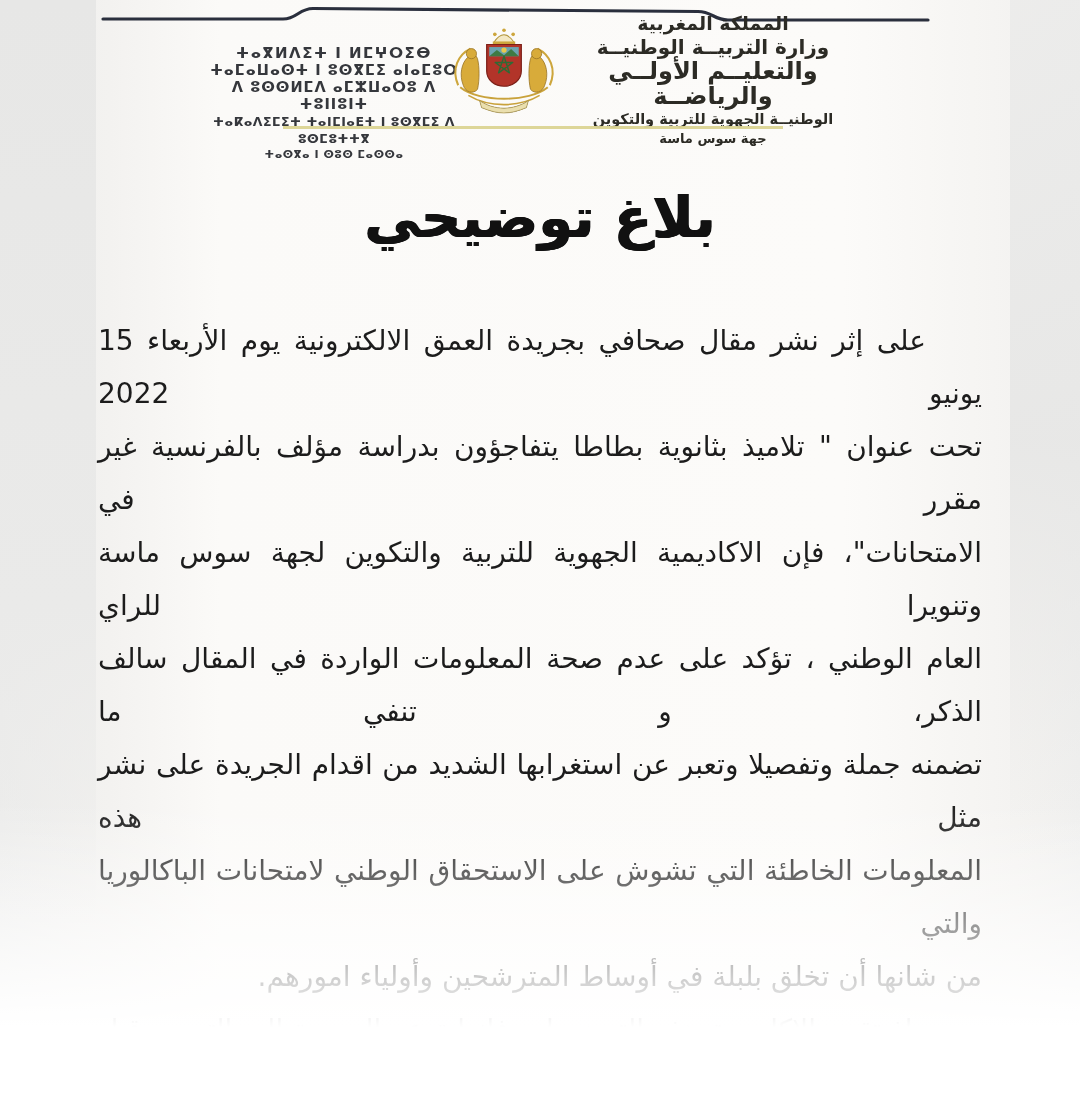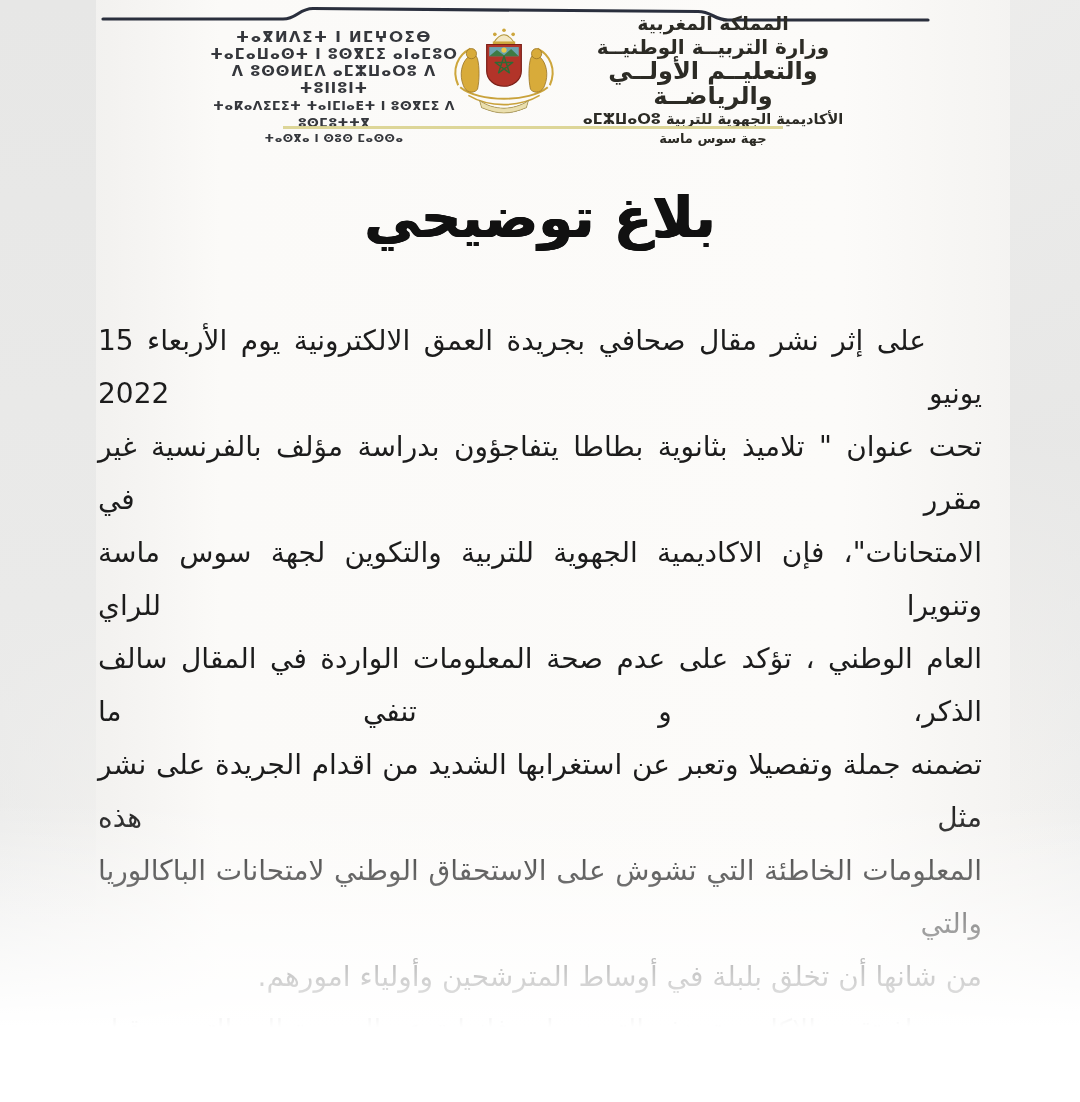--- a/index.html
+++ b/index.html
@@ -13,21 +13,21 @@
     background:linear-gradient(180deg,#e7e7e6 0%,#eaeae9 55%,rgba(255,255,255,0) 84%);}
   .band-right{position:absolute;right:0;top:0;width:70px;height:1102px;pointer-events:none;
     background:linear-gradient(180deg,rgba(235,235,234,.85) 0%,rgba(231,231,230,.95) 40%,rgba(255,255,255,0) 78%);}
   .fade-bottom{position:absolute;left:0;right:0;bottom:0;height:300px;pointer-events:none;
     background:linear-gradient(180deg,rgba(255,255,255,0),#ffffff 75%);}
 
   
   .topline{position:absolute;left:0;top:0;}
 
   
-  .tifinagh{position:absolute;left:196px;top:28px;width:276px;text-align:center;color:#35373c;}
+  .tifinagh{position:absolute;left:196px;top:44px;width:276px;text-align:center;color:#35373c;}
   .tifinagh .t-line{font-weight:bold;}
   .tifinagh .i0{font-size:15px;line-height:18px;letter-spacing:1.5px;}
   .tifinagh .i1{font-size:14.5px;line-height:17px;letter-spacing:1px;}
   .tifinagh .i2{font-size:14.5px;line-height:17px;letter-spacing:1px;}
   .tifinagh .i3{font-size:12.5px;line-height:17px;letter-spacing:.5px;text-align:center;}
   .tifinagh .i4{font-size:11px;line-height:16px;letter-spacing:.5px;}
 
   .emblem{position:absolute;left:448px;top:26px;width:112px;height:92px;}
 
   .ar-head{position:absolute;left:563px;top:12px;width:300px;text-align:center;color:#2c2b25;direction:rtl;}
@@ -101,21 +101,21 @@
     <rect x="40.5" y="20.5" width="29" height="9" fill="#6ba3b0"></rect>
     <circle cx="55" cy="23.5" r="2.6" fill="#e8c84a"></circle>
     <path d="M40.5,29.5 L48,23.5 L55,28.5 L62,22.5 L69.5,29.5 Z" fill="#3e7a44"></path>
     <path d="M55,29.5 L60.3,45.8 L46.4,35.7 L63.6,35.7 L49.7,45.8 Z" fill="none" stroke="#2e6b35" stroke-width="1.4" stroke-linejoin="round"></path>
   </svg>
 
   <div class="ar-head">
       <div class="h-line i0">المملكة المغربية</div>
       <div class="h-line i1">وزارة التربيــة الوطنيــة</div>
       <div class="h-line i2">والتعليــم الأولــي والرياضــة</div>
-      <div class="h-line i3">الأكاديمية الجهوية للتربية ⴰⵎⵣⵡⴰⵔⵓ</div>
+      <div class="h-line i3">الوطنيــة الجهوية للتربية والتكوين</div>
       <div class="h-line i4">جهة سوس ماسة</div>
     </div>
 
   <div class="gold-rule"></div>
 
   <div class="doc-title">بلاغ توضيحي</div>
 
   <div class="body-text">
       <div class="line i0 indent">على إثر نشر مقال صحافي بجريدة العمق الالكترونية يوم الأربعاء 15 يونيو 2022</div>
       <div class="line i1">تحت عنوان " تلاميذ بثانوية بطاطا يتفاجؤون بدراسة مؤلف بالفرنسية غير مقرر في</div>

